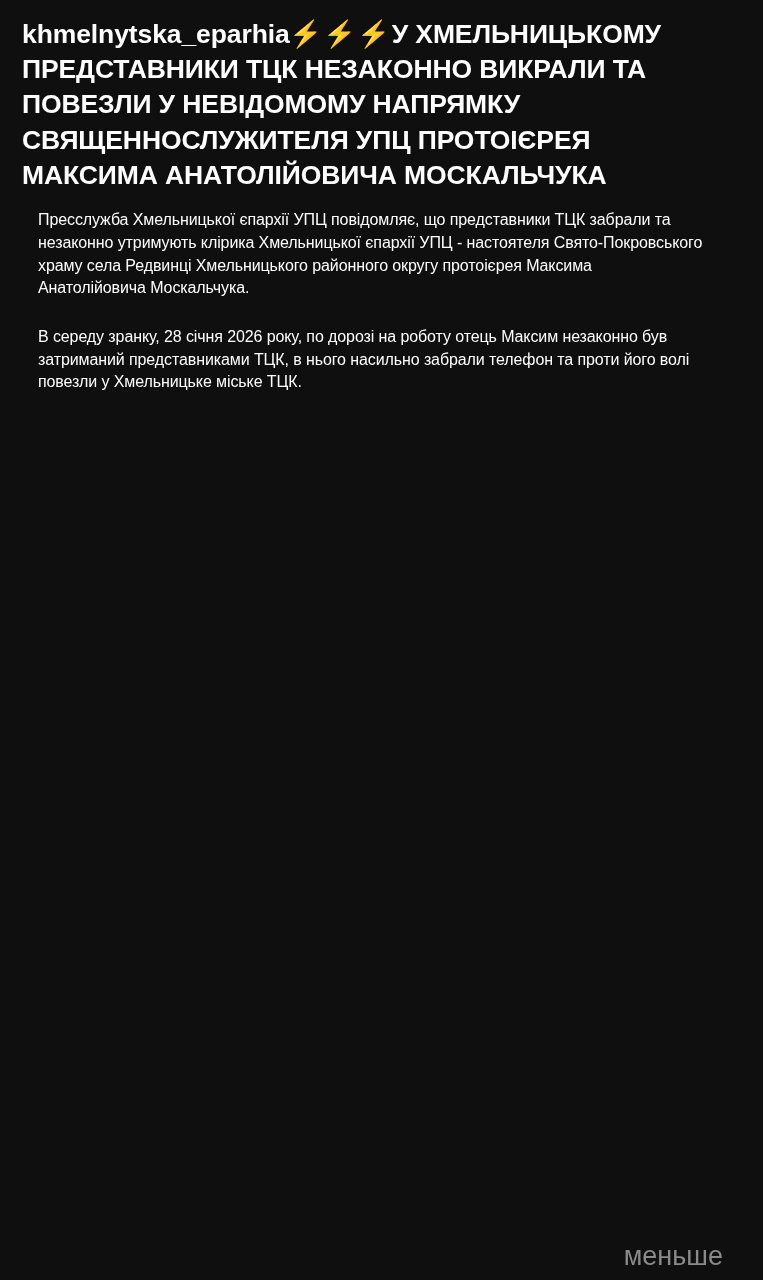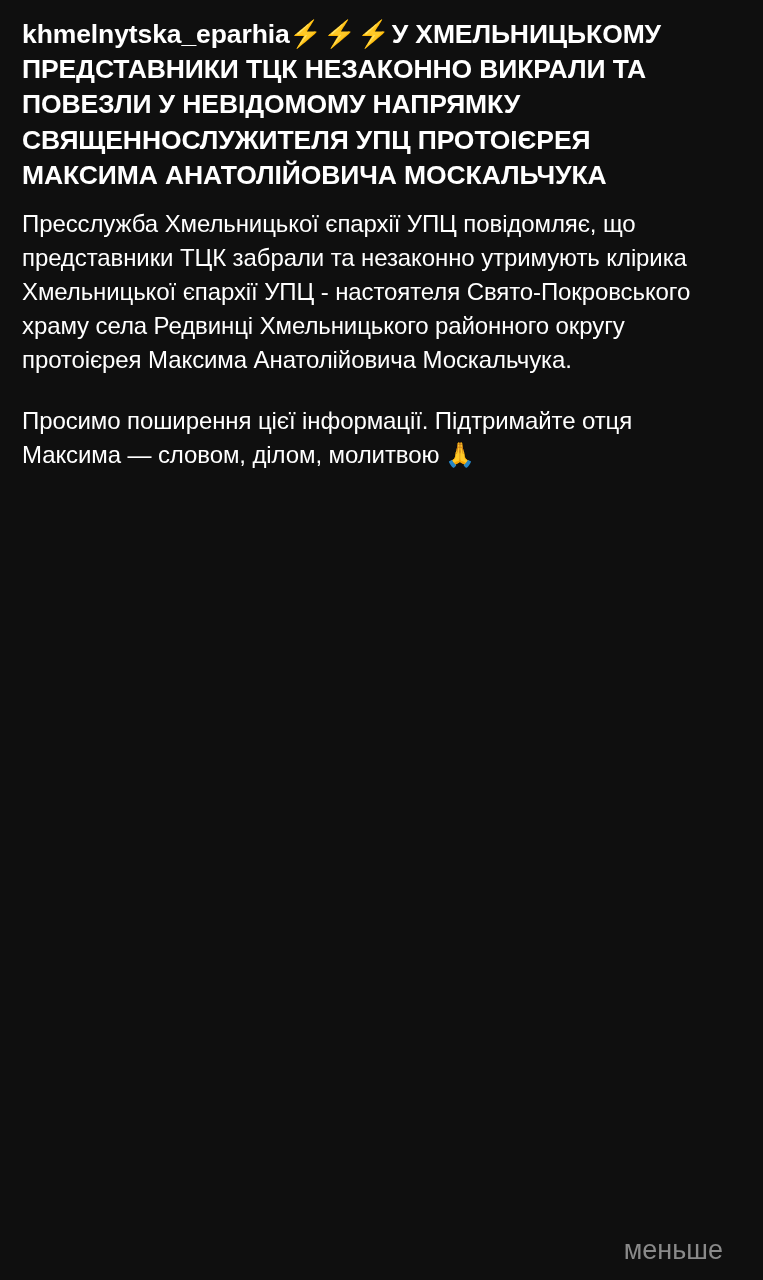--- a/index.html
+++ b/index.html
@@ -31,57 +31,57 @@
     margin: 0 0 14px 0;
     word-wrap: break-word;
   }
   .channel {
     font-weight: 700;
   }
   .bolts {
     letter-spacing: 1px;
   }
   .body-text {
-    font-size: 24px;
+    font-size: 16px;
     line-height: 1.42;
     font-weight: 400;
-    margin: 0;
+    margin: 16px;
     letter-spacing: -0.1px;
   }
   .para {
     margin: 0 0 26px 0;
     word-wrap: break-word;
   }
   .para:last-child {
     margin-bottom: 0;
   }
   .emoji {
     font-family: "DejaVu Sans", sans-serif;
   }
   .more-label {
     position: absolute;
     right: 18px;
-    bottom: 16px;
+    bottom: 10px;
     font-size: 27px;
     color: #8a8a8a;
     font-weight: 400;
     line-height: 1;
     background: #0f0f0f;
     padding-left: 10px;
   }
 </style>
 </head>
 <body>
 
 <div class="post">
 
   <div class="headline">
     <span class="channel">khmelnytska_eparhia</span><span class="emoji bolts">⚡️⚡️⚡️</span><span>У ХМЕЛЬНИЦЬКОМУ ПРЕДСТАВНИКИ ТЦК НЕЗАКОННО ВИКРАЛИ ТА ПОВЕЗЛИ У НЕВІДОМОМУ НАПРЯМКУ СВЯЩЕННОСЛУЖИТЕЛЯ УПЦ ПРОТОІЄРЕЯ МАКСИМА АНАТОЛІЙОВИЧА МОСКАЛЬЧУКА</span>
   </div>
 
   <div class="body-text">
     <p class="para">Пресслужба Хмельницької єпархії УПЦ повідомляє, що представники ТЦК забрали та незаконно утримують клірика Хмельницької єпархії УПЦ - настоятеля Свято-Покровського храму села Редвинці Хмельницького районного округу протоієрея Максима Анатолійовича Москальчука.</p>
-    <p class="para">Просимо поширення цієї інформації. Підтримайте отця Максима — словом, ділом, молитвою 🙏</p>
+    <p class="para">В середу зранку, 28 січня 2026 року, по дорозі на роботу отець Максим незаконно був затриманий представниками ТЦК, в нього насильно забрали телефон та проти його волі повезли у Хмельницьке міське ТЦК.</p>
   </div>
 
   <div class="more-label">меньше</div>
 
 </div>
 
 </body></html>

